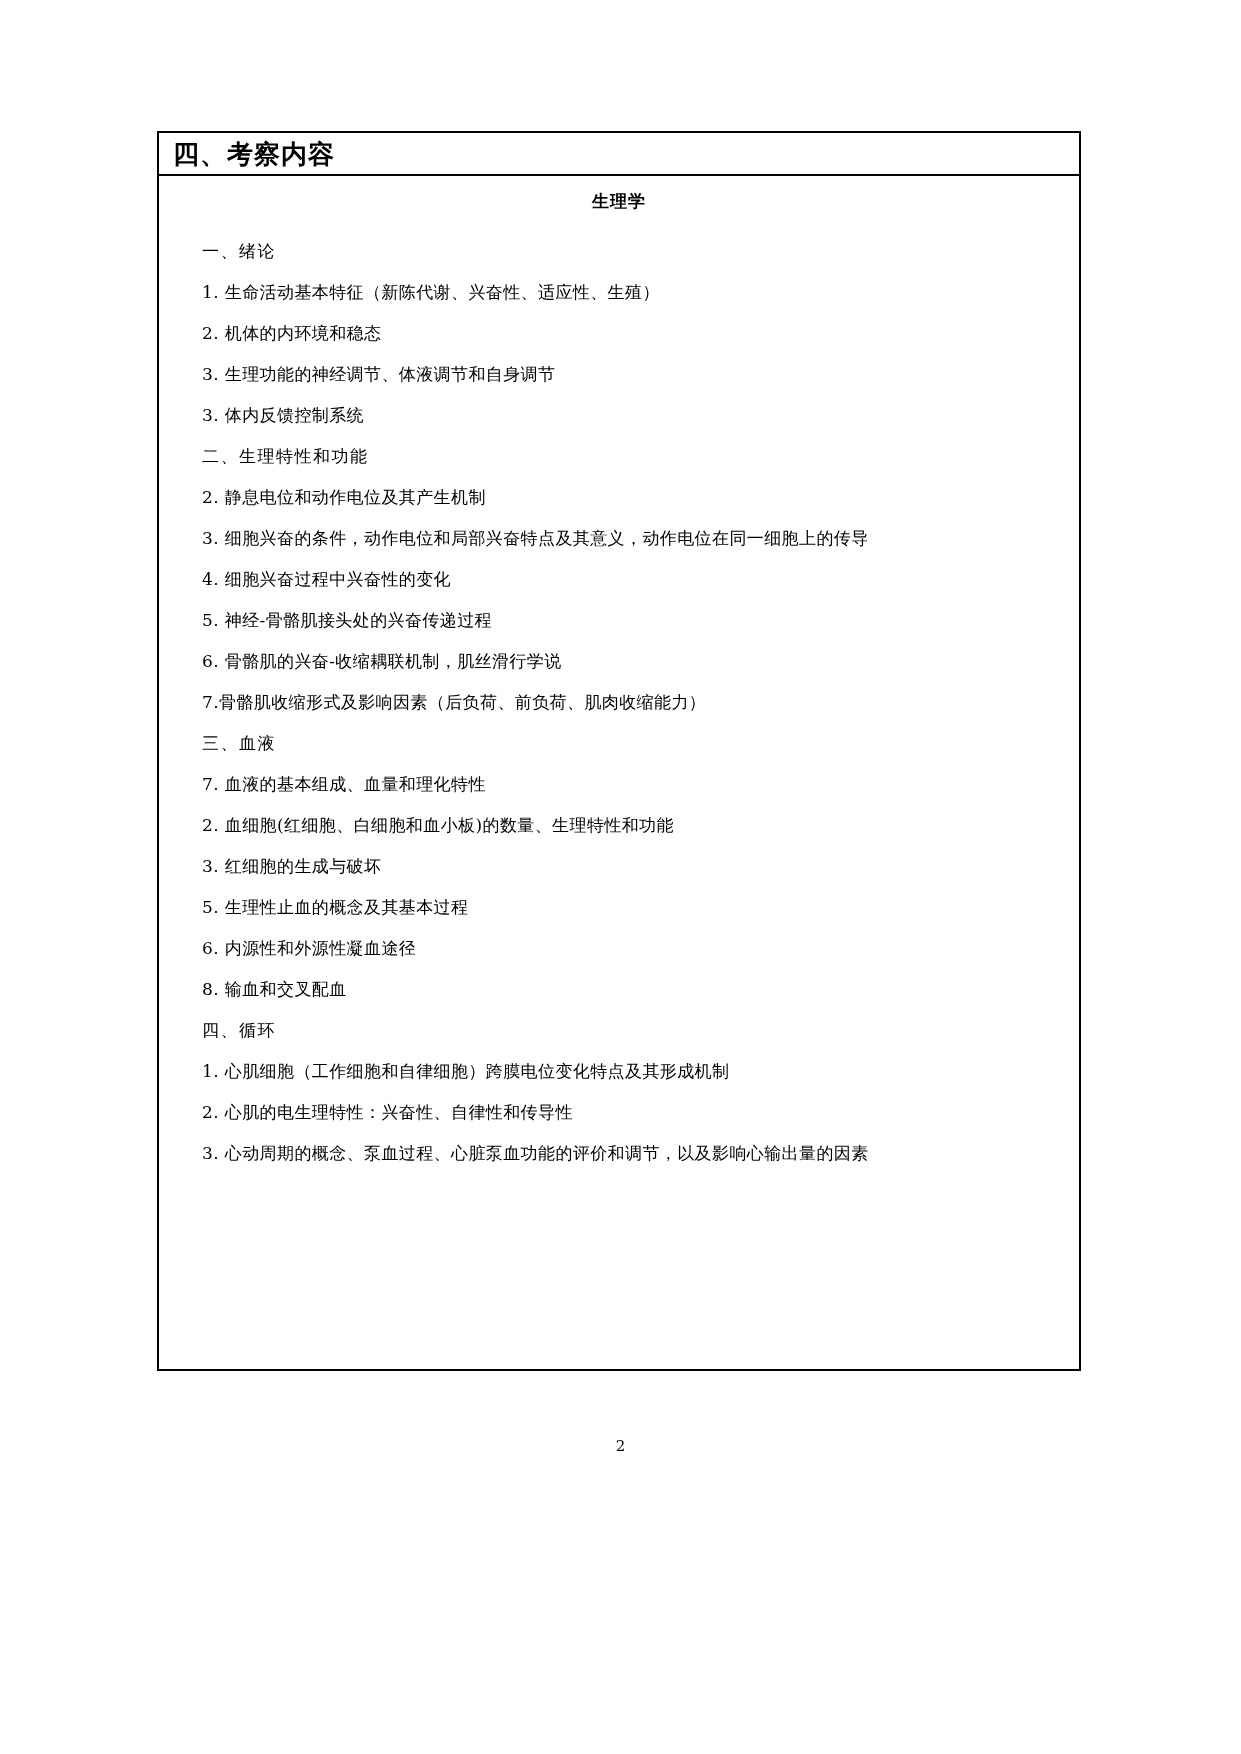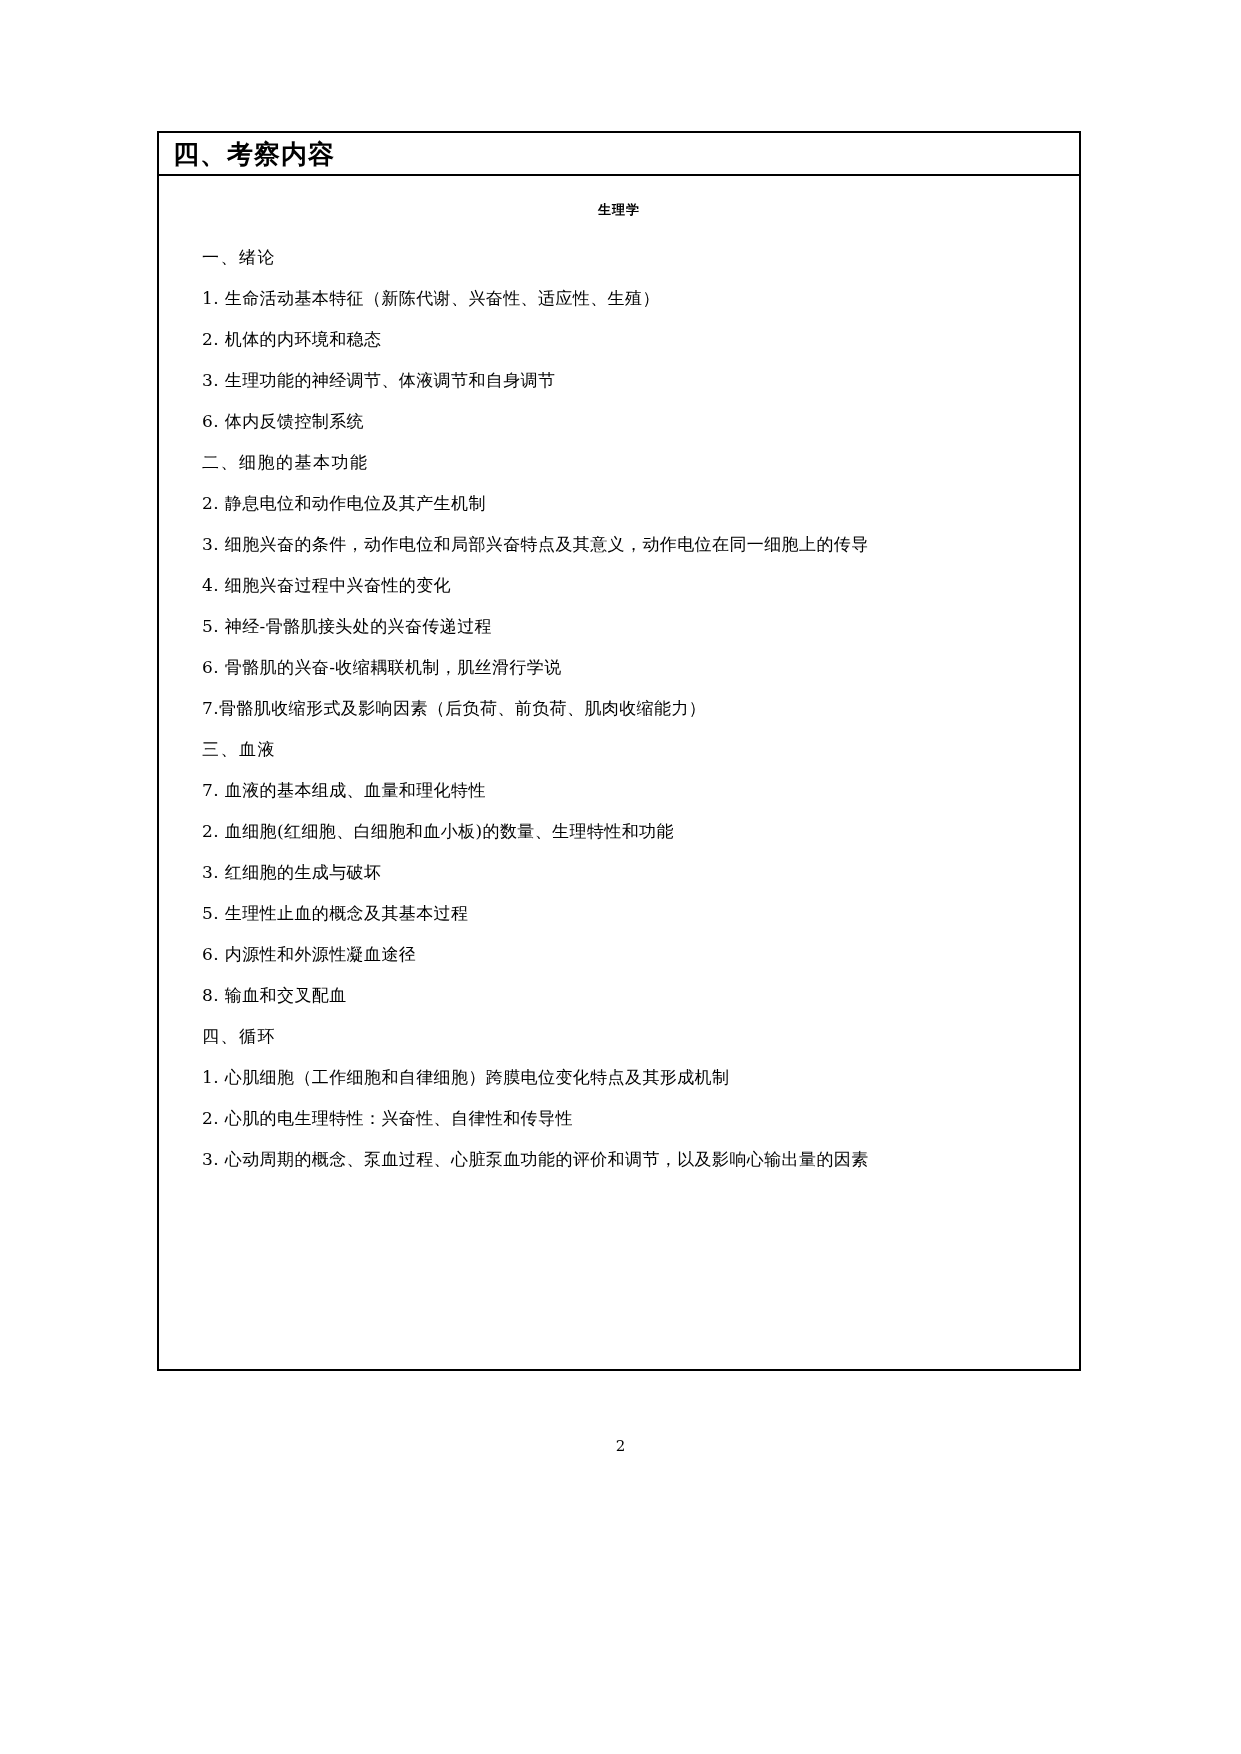--- a/index.html
+++ b/index.html
@@ -57,23 +57,23 @@
   
   .frame-body {
     position: relative;
     padding: 0;
     height: calc(100% - 43px);
     box-sizing: border-box;
   }
 
   .subject-title {
     text-align: center;
-    font-size: 13px;
+    font-size: 17px;
     font-weight: bold;
-    margin-top: 25px;
+    margin-top: 14px;
     letter-spacing: 1px;
     font-family: "DejaVu Serif", "Liberation Serif", serif;
   }
 
   .content {
     margin-top: 18px;
     padding-left: 43px;
     padding-right: 12px;
   }
 
@@ -119,25 +119,25 @@
 
       <div class="subject-title">生理学</div>
 
       <div class="content">
 
         <div>
           <div class="section-heading">一、绪论</div>
           <div class="item">1. 生命活动基本特征（新陈代谢、兴奋性、适应性、生殖）</div>
           <div class="item">2. 机体的内环境和稳态</div>
           <div class="item">3. 生理功能的神经调节、体液调节和自身调节</div>
-          <div class="item">6. 体内反馈控制系统</div>
+          <div class="item">3. 体内反馈控制系统</div>
         </div>
 
         <div>
-          <div class="section-heading">二、细胞的基本功能</div>
+          <div class="section-heading">二、生理特性和功能</div>
           <div class="item">2. 静息电位和动作电位及其产生机制</div>
           <div class="item">3. 细胞兴奋的条件，动作电位和局部兴奋特点及其意义，动作电位在同一细胞上的传导</div>
           <div class="item">4. 细胞兴奋过程中兴奋性的变化</div>
           <div class="item">5. 神经-骨骼肌接头处的兴奋传递过程</div>
           <div class="item">6. 骨骼肌的兴奋-收缩耦联机制，肌丝滑行学说</div>
           <div class="item">7.骨骼肌收缩形式及影响因素（后负荷、前负荷、肌肉收缩能力）</div>
         </div>
 
         <div>
           <div class="section-heading">三、血液</div>

